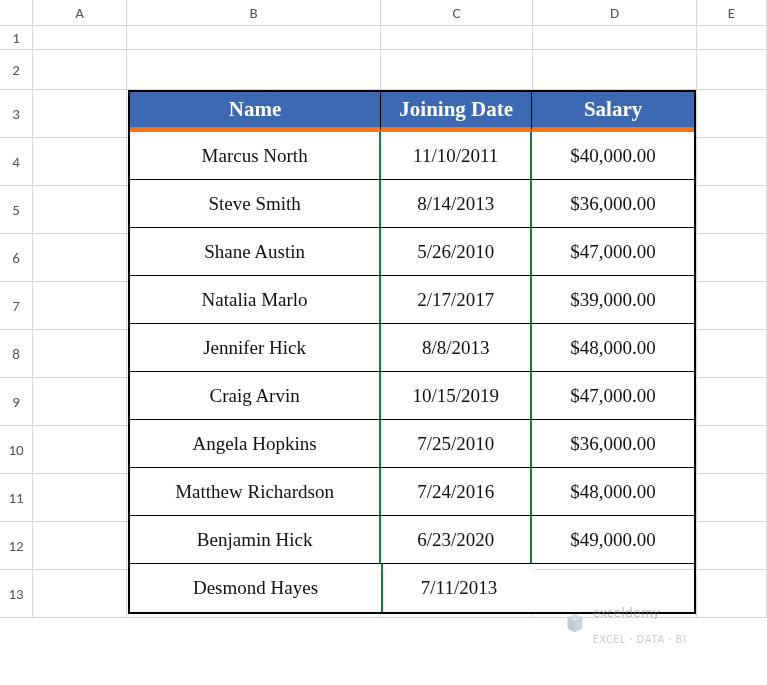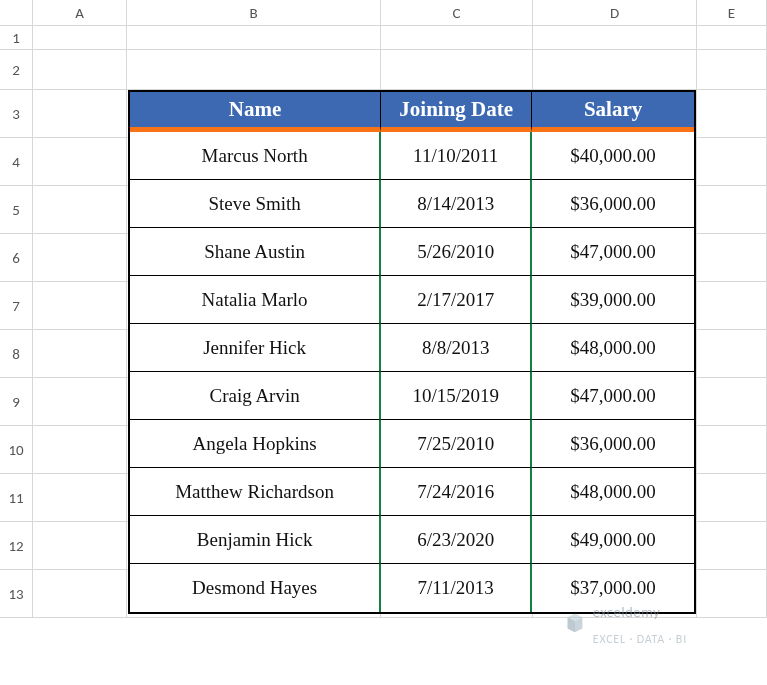--- a/index.html
+++ b/index.html
@@ -225,21 +225,20 @@
       <div class="dcell salary">$48,000.00</div>
     </div>
     <div class="data-row body">
       <div class="dcell name">Benjamin Hick</div>
       <div class="dcell date">6/23/2020</div>
       <div class="dcell salary">$49,000.00</div>
     </div>
     <div class="data-row body">
       <div class="dcell name">Desmond Hayes</div>
       <div class="dcell date">7/11/2013</div>
-      <div class="dcell salary">$37,000.00</div>
     </div>
   </div>
 
 <div class="watermark">
   <span>
     <svg viewBox="0 0 24 24" fill="none">
       <path d="M4 6 L12 2 L20 6 L20 18 L12 22 L4 18 Z" fill="#9db3bf"></path>
       <path d="M4 6 L12 10 L20 6 L12 2 Z" fill="#b7c9d3"></path>
       <path d="M12 10 L12 22 L4 18 L4 6 Z" fill="#8aa0ac"></path>
     </svg>

